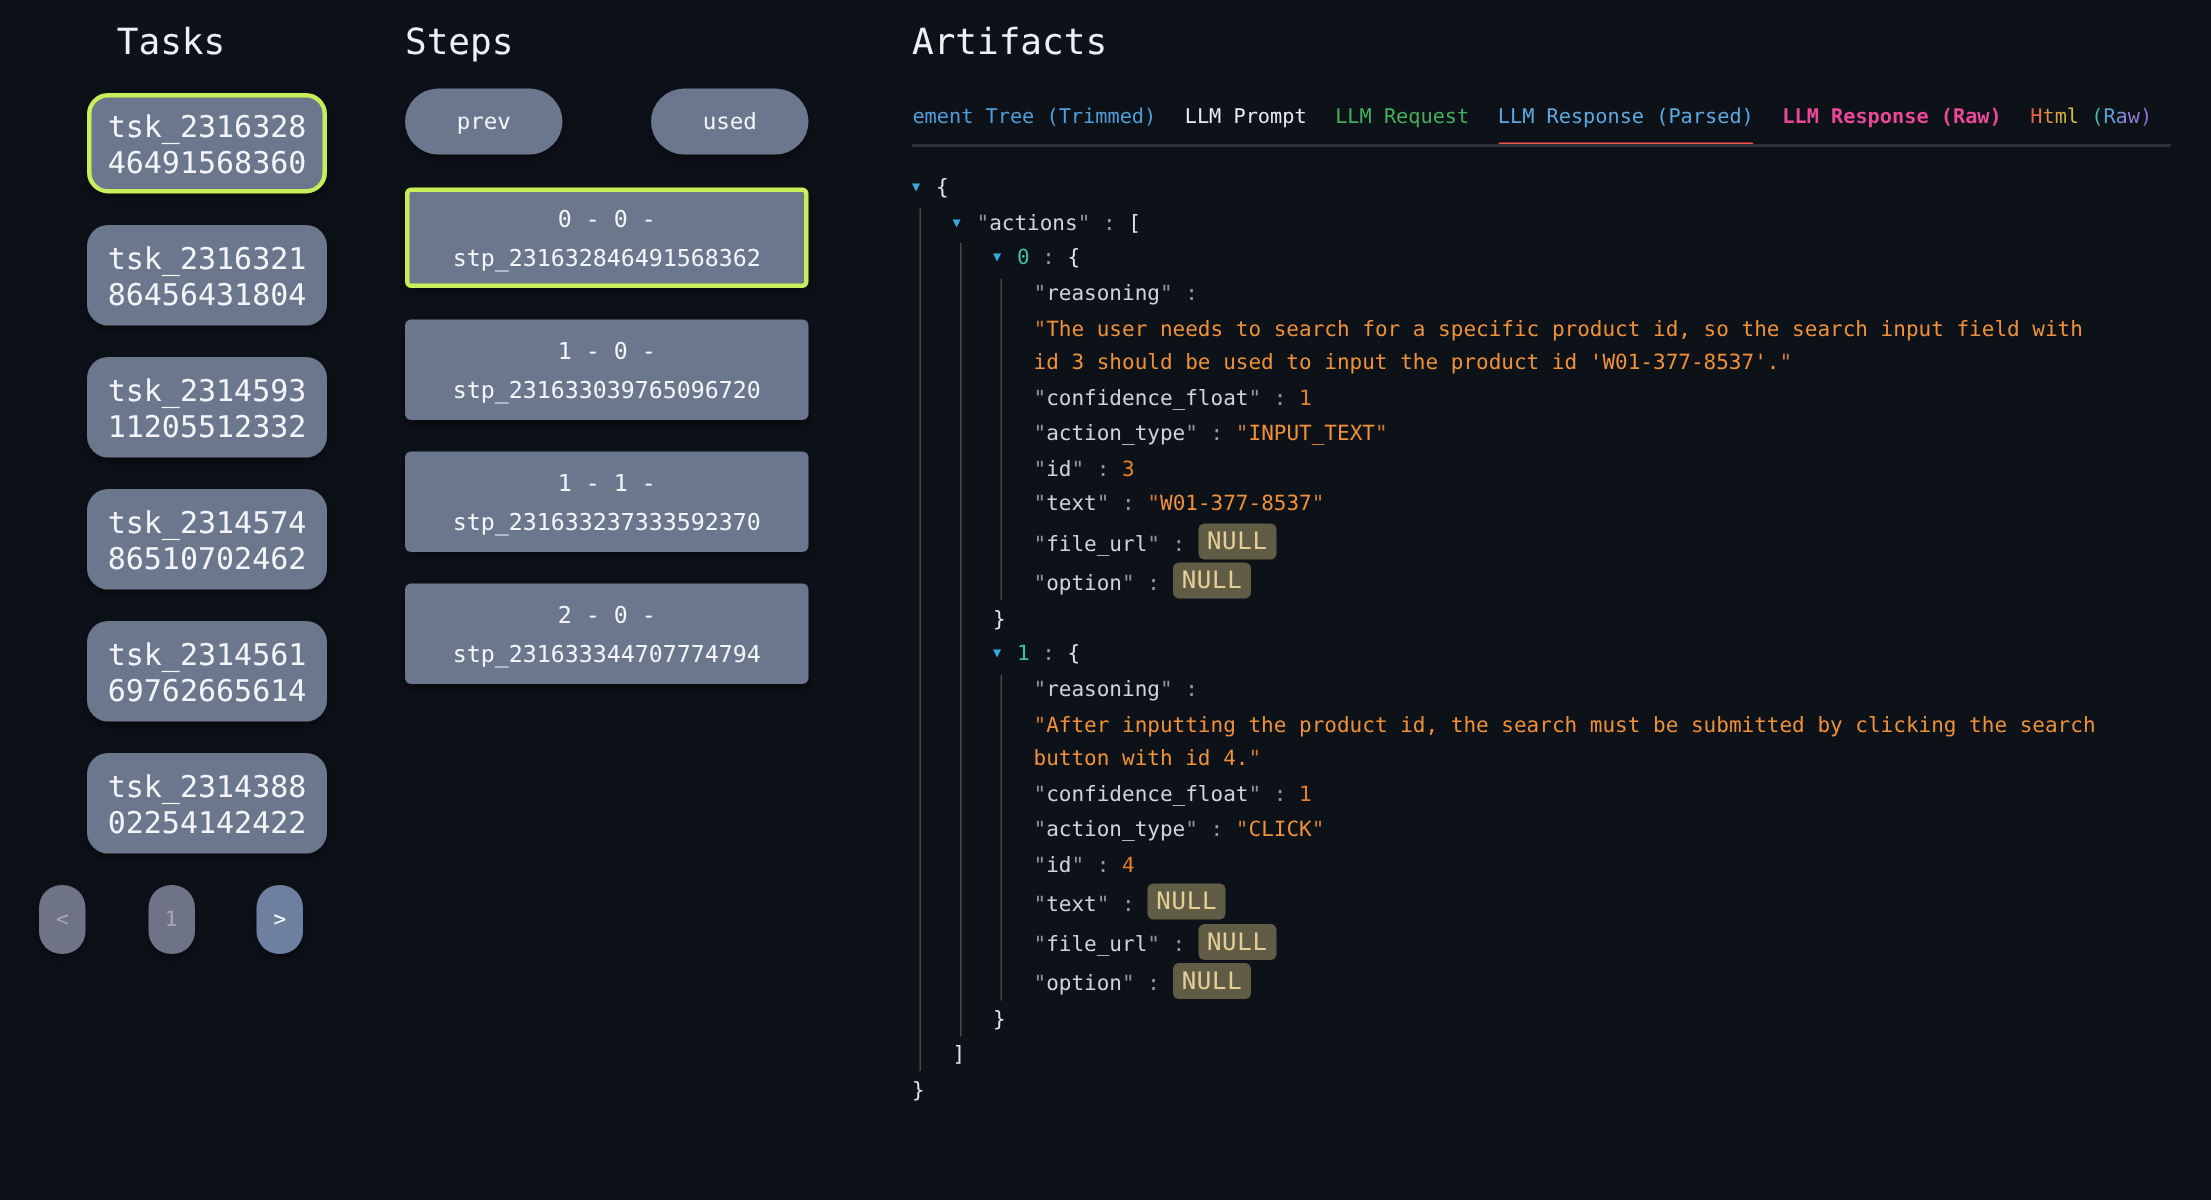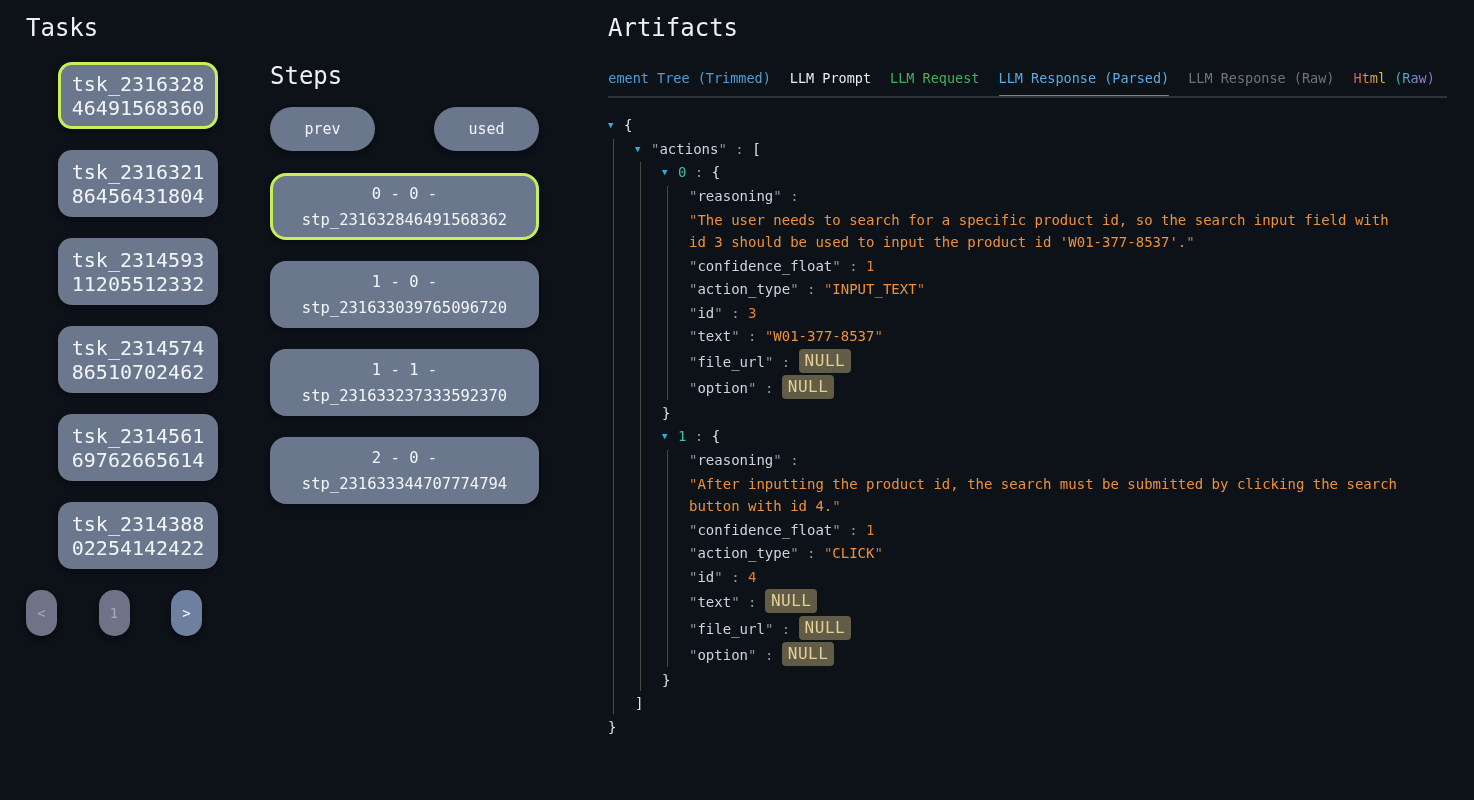--- a/index.html
+++ b/index.html
@@ -17,21 +17,21 @@
     line-height: 28px;
   }
   button { font-family: "DejaVu Sans Mono", monospace; cursor: pointer; }
 
   
   .tasks-col  { position: absolute; left: 26px;  top: 14px; width: 176px; }
   .steps-col  { position: absolute; left: 270px; top: 14px; width: 269px; }
   .artifacts  { position: absolute; left: 608px; top: 14px; width: 839px; }
 
   
-  .tasks-col h1 { margin-bottom: 20px; }
+  .tasks-col h1 { margin-bottom: 20px; text-align: center; }
   .task-btn {
     display: flex; align-items: center; justify-content: center;
     width: 160px; height: 67px; margin-bottom: 21px;
     background: var(--btn-bg, #6b778d);
     border: none; border-radius: 14px;
     color: #f3f5f8; font-size: 20px; line-height: 24px;
     padding: 0 9px; text-align: center;
     box-shadow: 0 3px 6px rgba(0,0,0,.38);
     margin-left: 32px;
   }
@@ -41,32 +41,32 @@
   .pagination { display: flex; justify-content: space-between; margin-top: 19px; width: 176px; }
   .pg {
     width: 31px; height: 46px; border: none; border-radius: 15px;
     background: var(--btn-bg, #6b778d); color: #fff; font-size: 14px;
     box-shadow: 0 3px 6px rgba(0,0,0,.38);
   }
   .pg.disabled { background: #6e7387; color: rgba(255,255,255,.38); }
   .pg.next { background: #6d80a0; }
 
   
-  .steps-col h1 { margin-bottom: 17px; margin-top: 48px; }
+  .steps-col h1 { margin-bottom: 17px; }
   .prevnext { display: flex; justify-content: space-between; margin-bottom: 22px; }
   .pn-btn {
     width: 105px; height: 44px; border: none; border-radius: 22px;
     background: var(--btn-bg, #6b778d); color: #f3f5f8; font-size: 15px;
     box-shadow: 0 3px 6px rgba(0,0,0,.38);
   }
   .step-btn {
     display: flex; align-items: center; justify-content: center;
     width: 269px; height: 67px; margin-bottom: 21px;
     background: var(--btn-bg, #6b778d);
-    border: none; border-radius: 16px;
+    border: none; border-radius: 4px;
     color: #f3f5f8; font-size: 15.5px; line-height: 26px;
     padding: 0 12px; text-align: center;
     box-shadow: 0 3px 6px rgba(0,0,0,.38);
   }
   .step-btn .lbl { width: 100%; }
   .step-btn.selected { border: 3px solid var(--selected-border, #c8ef5a); }
 
   
   .artifacts h1 { margin-bottom: 27px; }
   .tabs-strip { overflow: hidden; border-bottom: 2px solid #2e333b; }
@@ -172,21 +172,21 @@
   </section>
 
   <section class="artifacts">
     <h1>Artifacts</h1>
     <div class="tabs-strip">
       <div class="tabs-row" id="tabs-row">
           <div class="tab" style="color: rgb(79, 157, 217);">Element Tree (Trimmed)</div>
           <div class="tab" style="color: rgb(232, 235, 238);">LLM Prompt</div>
           <div class="tab" style="color: rgb(67, 176, 92);">LLM Request</div>
           <div class="tab active" style="color: rgb(92, 169, 224);">LLM Response (Parsed)</div>
-          <div class="tab" style="color: #737373;">LLM Response (Raw)</div>
+          <div class="tab" style="color: #ec4899; font-weight: bold;">LLM Response (Raw)</div>
           <div class="tab rainbow">Html (Raw)</div>
         </div>
     </div>
     <div class="json-viewer" id="json-root">
         <div class="jrow"><span class="jarrow">▼</span><span class="jbracket">{</span></div>
         <div class="jblock">
           <div class="jrow"><span class="jarrow">▼</span><span class="jq">"</span><span class="jkey">actions</span><span class="jq">"</span><span class="jcolon"> : </span><span class="jbracket">[</span></div>
           <div class="jblock">
             <div class="jrow"><span class="jarrow">▼</span><span class="jindex">0</span><span class="jcolon"> : </span><span class="jbracket">{</span></div>
             <div class="jblock">

